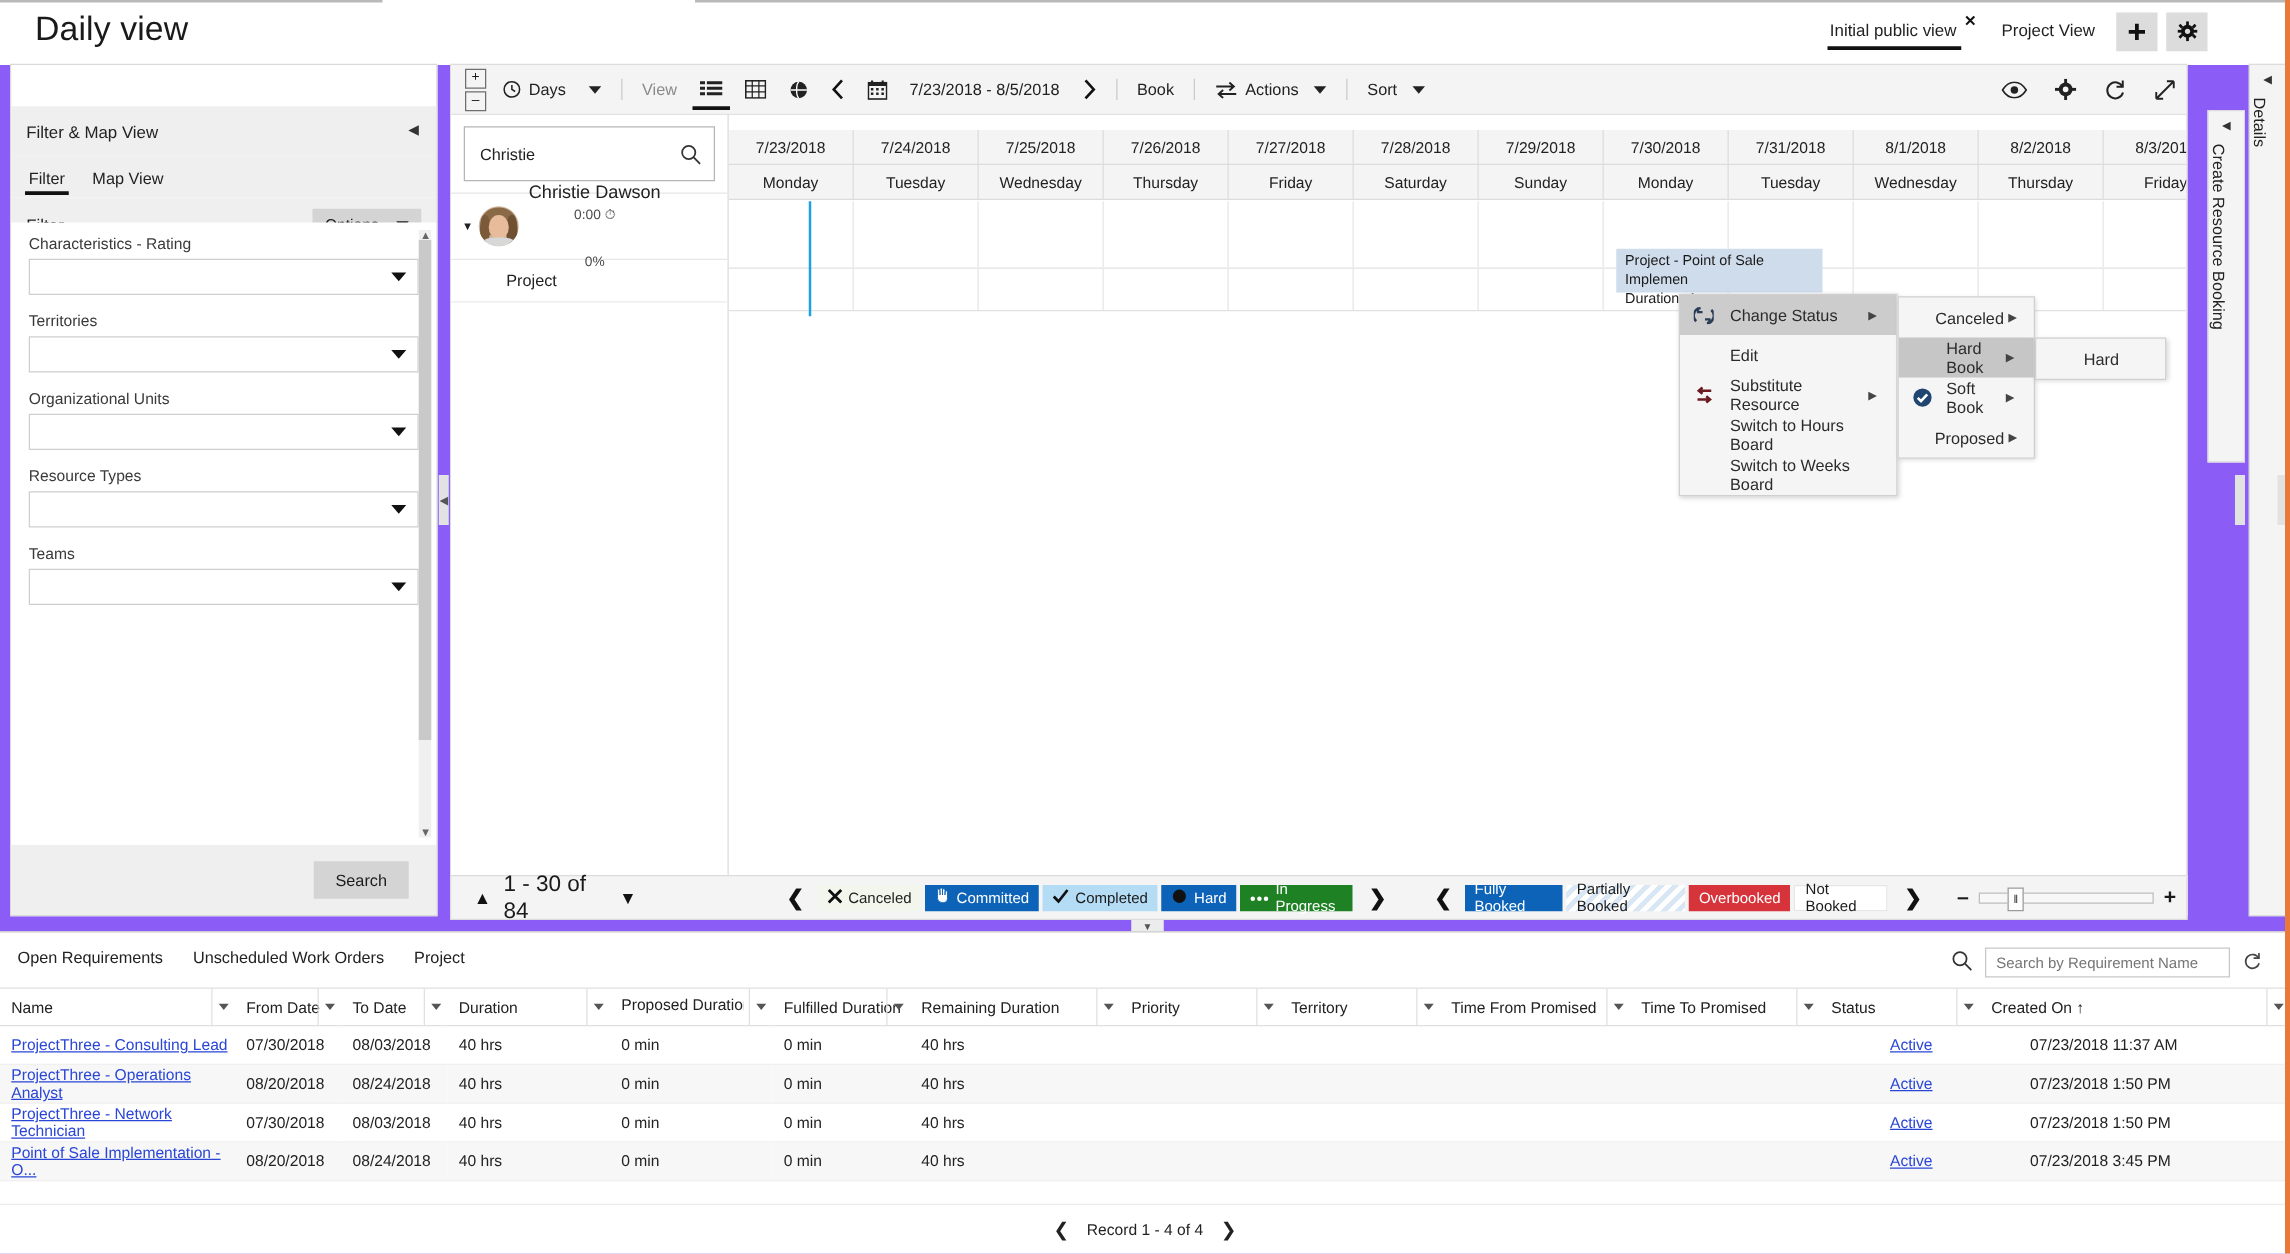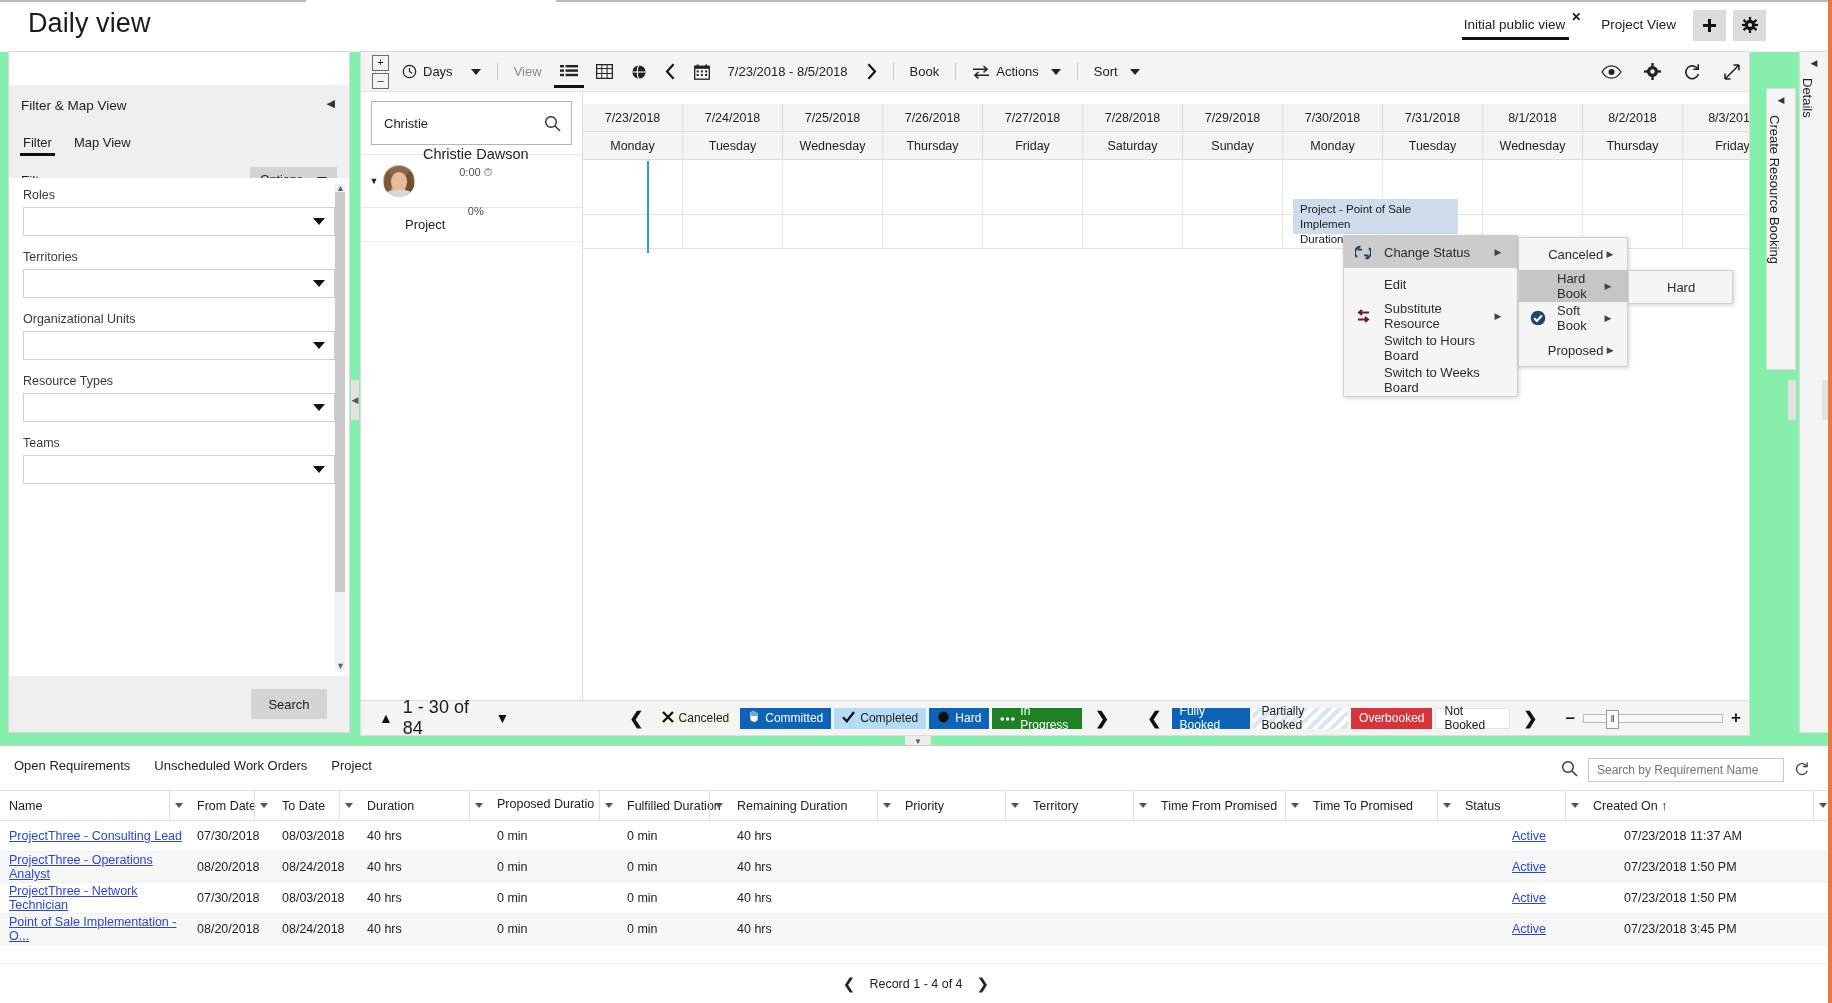--- a/index.html
+++ b/index.html
@@ -5,21 +5,21 @@
   * { box-sizing: border-box; }
   html, body {
     margin: 0; padding: 0;
     width: 1832px; height: 1003px;
     overflow: hidden;
     font-family: "Liberation Sans", sans-serif;
     font-size: 13px;
     color: #1a1a1a;
     background: #fff;
   }
-  #app { position: relative; width: 1832px; height: 1003px; background:#86efac; }
+  #app { position: relative; width: 1832px; height: 1003px; background:#8b5cf6; }
 
   
   .topbar { position:absolute; left:0; top:0; width:1832px; height:52px; background:#fff; }
   .topbar .seam { position:absolute; top:0; height:2px; background:#b9b9b9; }
   .page-title { position:absolute; left:28px; top:8px; font-size:27px; font-weight:400; color:#1a1a1a; letter-spacing:.1px; }
 
   .view-tabs { position:absolute; right:66px; top:0; height:50px; display:flex; align-items:center; gap:0; }
   .vtab { position:relative; padding:0 10px; height:50px; display:flex; align-items:center; font-size:13.5px; color:#222; cursor:pointer; }
   .vtab .label { padding-bottom:2px; }
   .vtab.active .underline { position:absolute; left:8px; right:22px; bottom:10px; height:3px; background:#111; }
@@ -203,21 +203,21 @@
     <div class="lp-filterrow">
       <span class="lbl">Filter</span>
       <div class="opt-btn">
         <span>Options</span>
         <span class="caret-d"></span>
       </div>
     </div>
 
     <div class="lp-body">
       <div class="fgroup">
-        <label>Roles</label>
+        <label>Characteristics - Rating</label>
         <div class="fselect">
             <span class="car"></span>
           </div>
       </div>
       <div class="fgroup">
         <label>Territories</label>
         <div class="fselect">
             <span class="car"></span>
           </div>
       </div>

